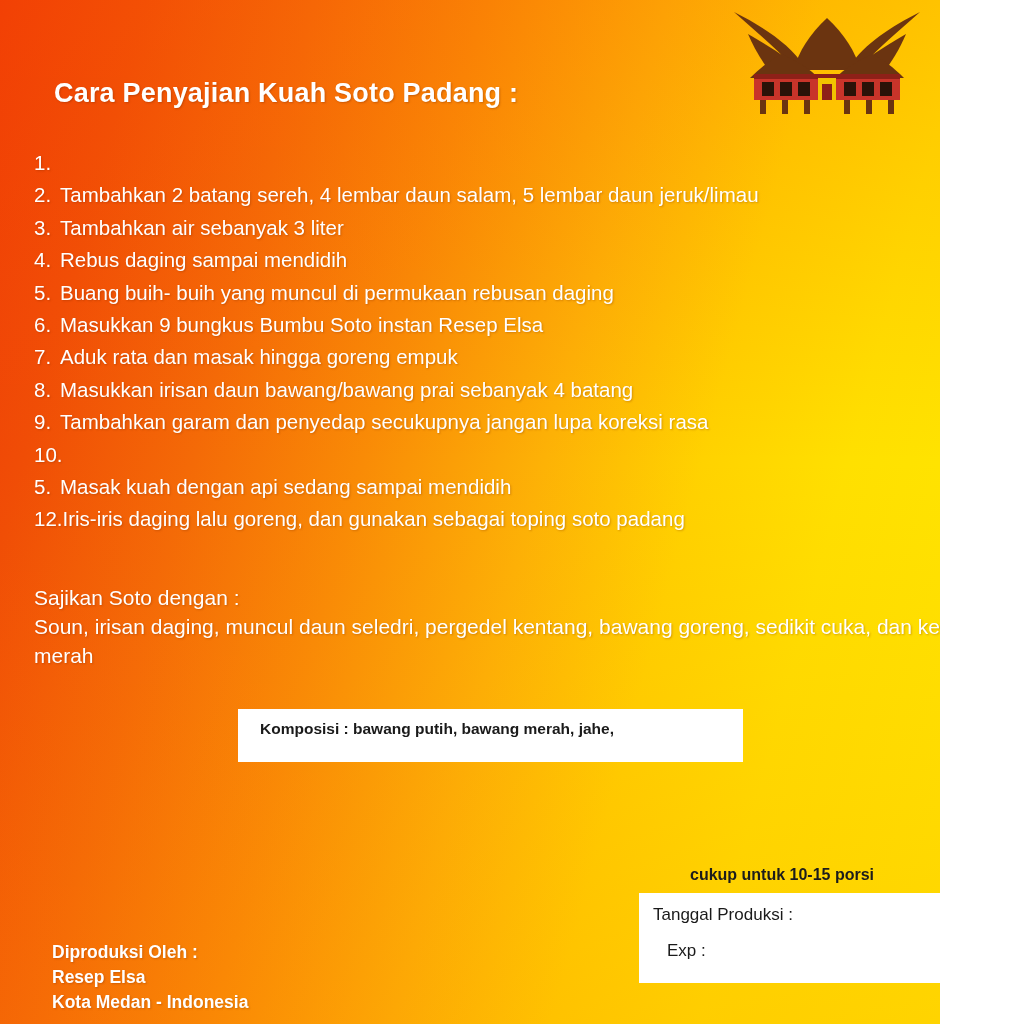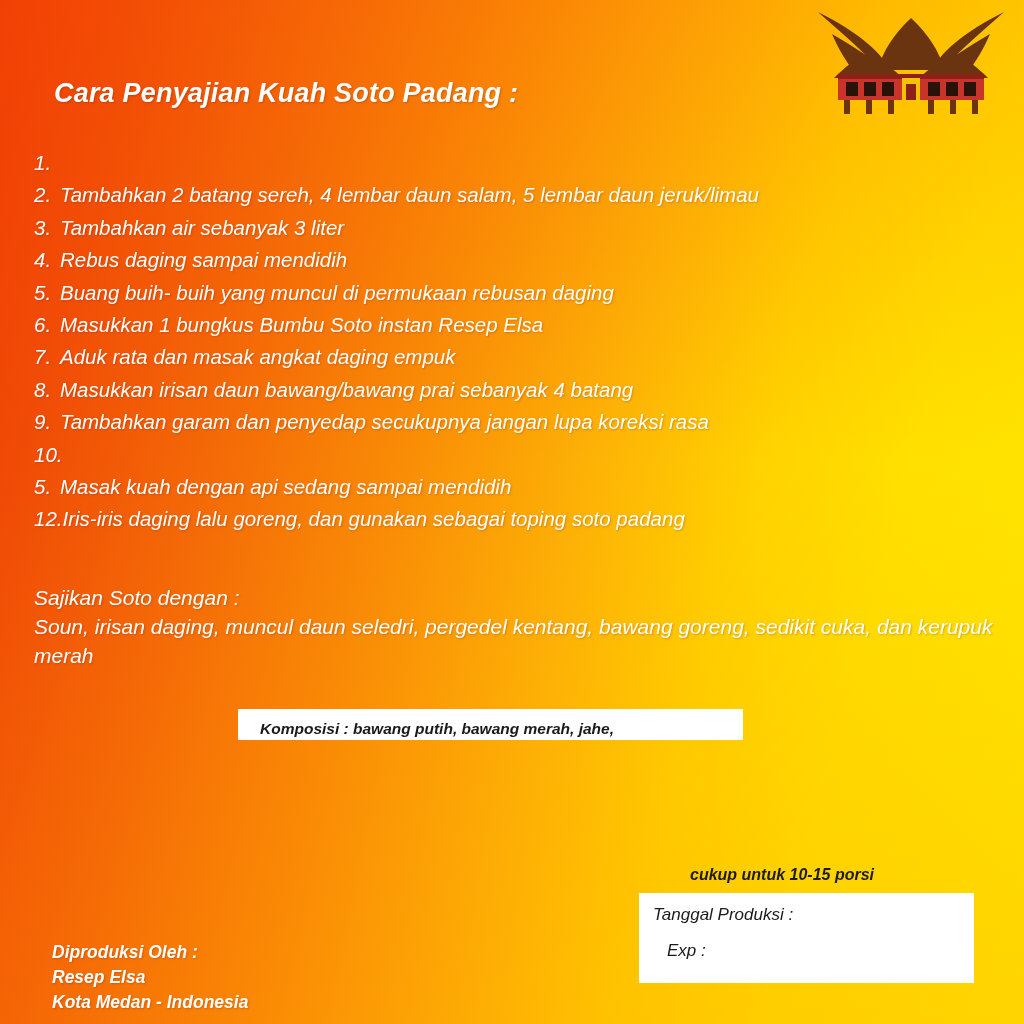--- a/index.html
+++ b/index.html
@@ -7,34 +7,33 @@
     padding: 0;
   }
   body {
     width: 1024px;
     height: 1024px;
     overflow: hidden;
     font-family: "Liberation Sans", sans-serif;
   }
   #page {
     position: relative;
-    width: 1024px;
+    width: 940px;
     height: 1024px;
     background:
       linear-gradient(105deg,
         #ef3a06 0%,
         #f04d06 12%,
         #f46a07 26%,
         #f98b06 40%,
         #fdb206 55%,
         #ffd200 68%,
         #ffe000 80%,
         #ffe800 100%);
     overflow: hidden;
-    font-style: italic;
   }
   
   #page::before {
     content: "";
     position: absolute;
     inset: 0;
     background: linear-gradient(180deg, rgba(255,90,0,0.20) 0%, rgba(255,160,0,0.0) 45%, rgba(255,120,0,0.18) 100%);
     pointer-events: none;
   }
 
@@ -95,21 +94,21 @@
   .serve .serve-title { display: block; }
   .serve .serve-body  { display: block; }
 
   
   .composition {
     position: absolute;
     left: 238px;
     top: 709px;
     width: 505px;
     background: #ffffff;
-    padding: 9px 14px 0 22px;
+    padding: 9px 14px 22px 22px;
     box-sizing: border-box;
     color: #1a1a1a;
     font-size: 15.5px;
     font-weight: bold;
     line-height: 22px;
   }
 
   
   .producer {
     position: absolute;
@@ -208,25 +207,25 @@
     <div class="step">
       <span class="num">4.</span>
       <span>Rebus daging sampai mendidih</span>
     </div>
     <div class="step">
       <span class="num">5.</span>
       <span>Buang buih- buih yang muncul di permukaan rebusan daging</span>
     </div>
     <div class="step">
       <span class="num">6.</span>
-      <span>Masukkan 1 bungkus Bumbu Soto instan Resep Elsa</span>
+      <span>Masukkan 9 bungkus Bumbu Soto instan Resep Elsa</span>
     </div>
     <div class="step">
       <span class="num">7.</span>
-      <span>Aduk rata dan masak angkat daging empuk</span>
+      <span>Aduk rata dan masak hingga goreng empuk</span>
     </div>
     <div class="step">
       <span class="num">8.</span>
       <span>Masukkan irisan daun bawang/bawang prai sebanyak 4 batang</span>
     </div>
     <div class="step">
       <span class="num">9.</span>
       <span>Tambahkan garam dan penyedap secukupnya jangan lupa koreksi rasa</span>
     </div>
     <div class="step">

